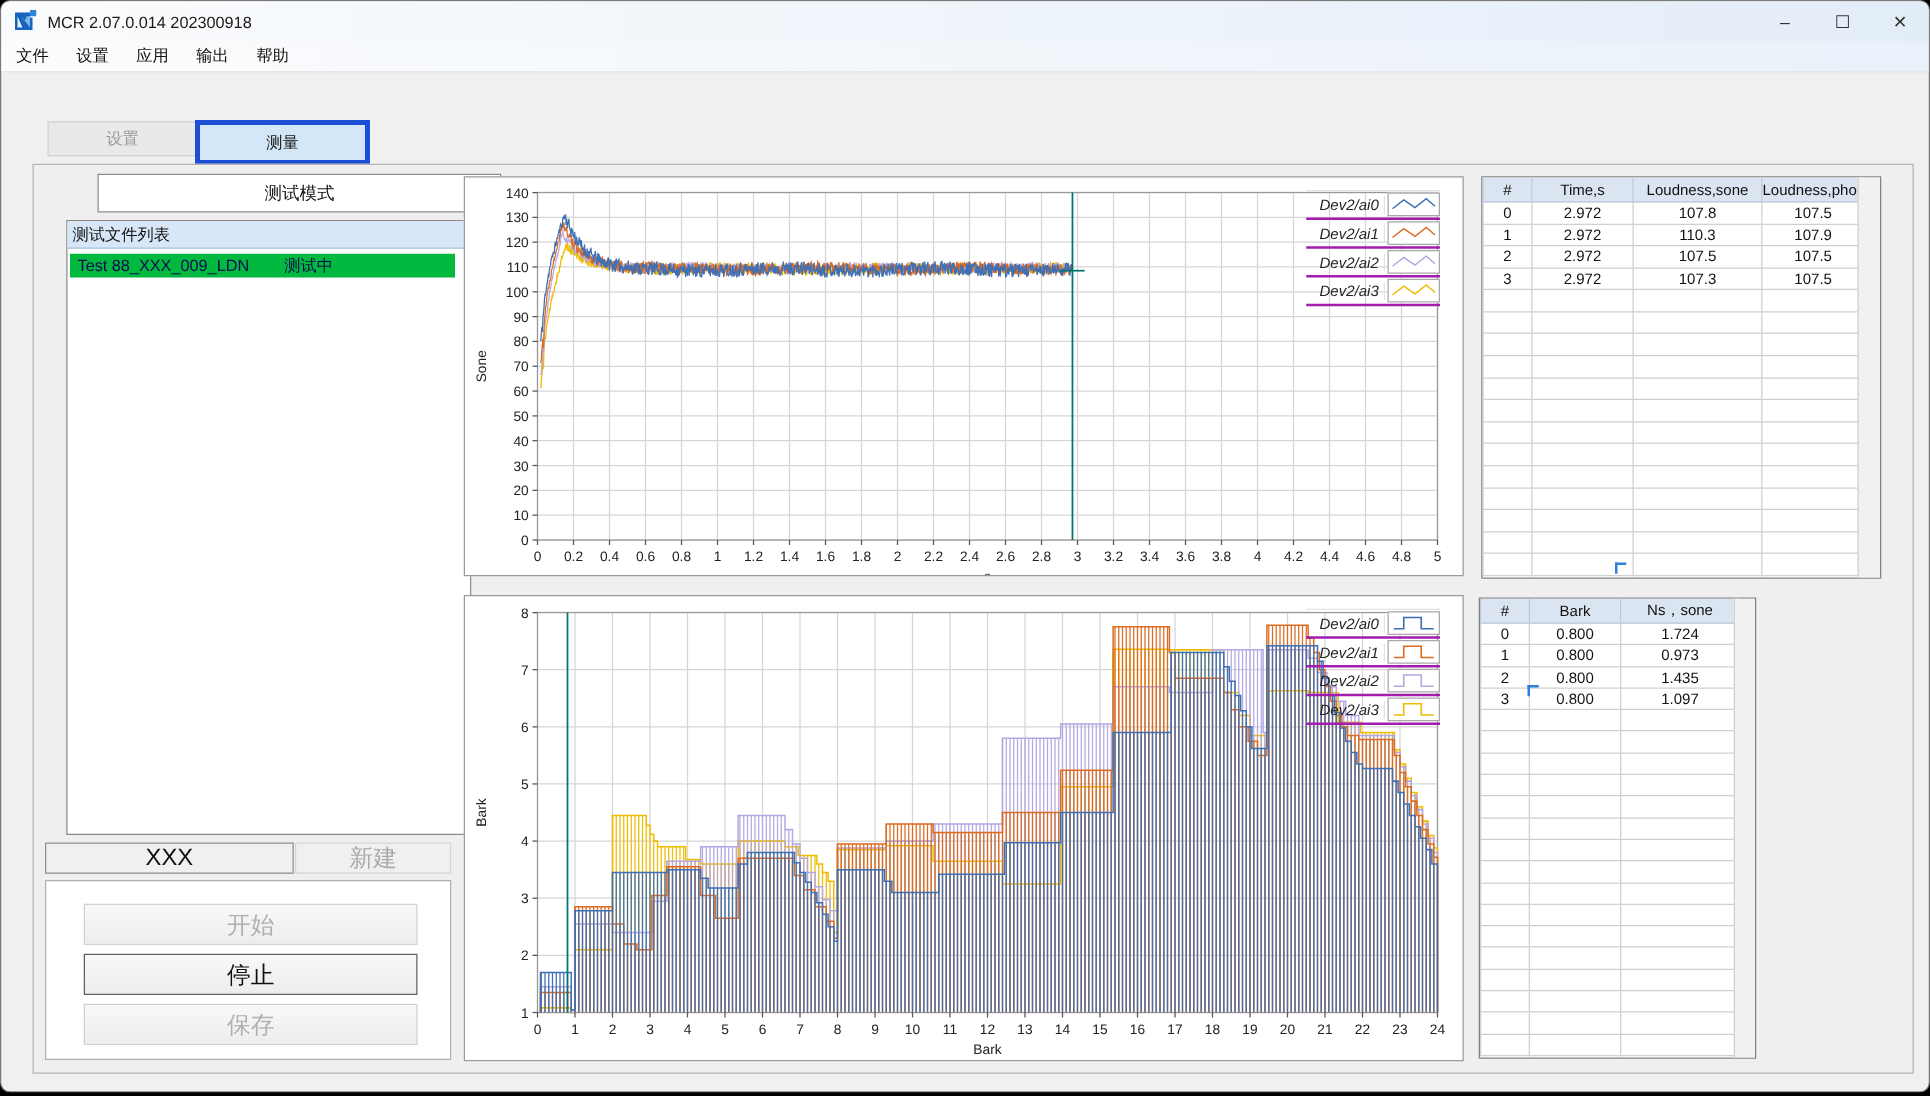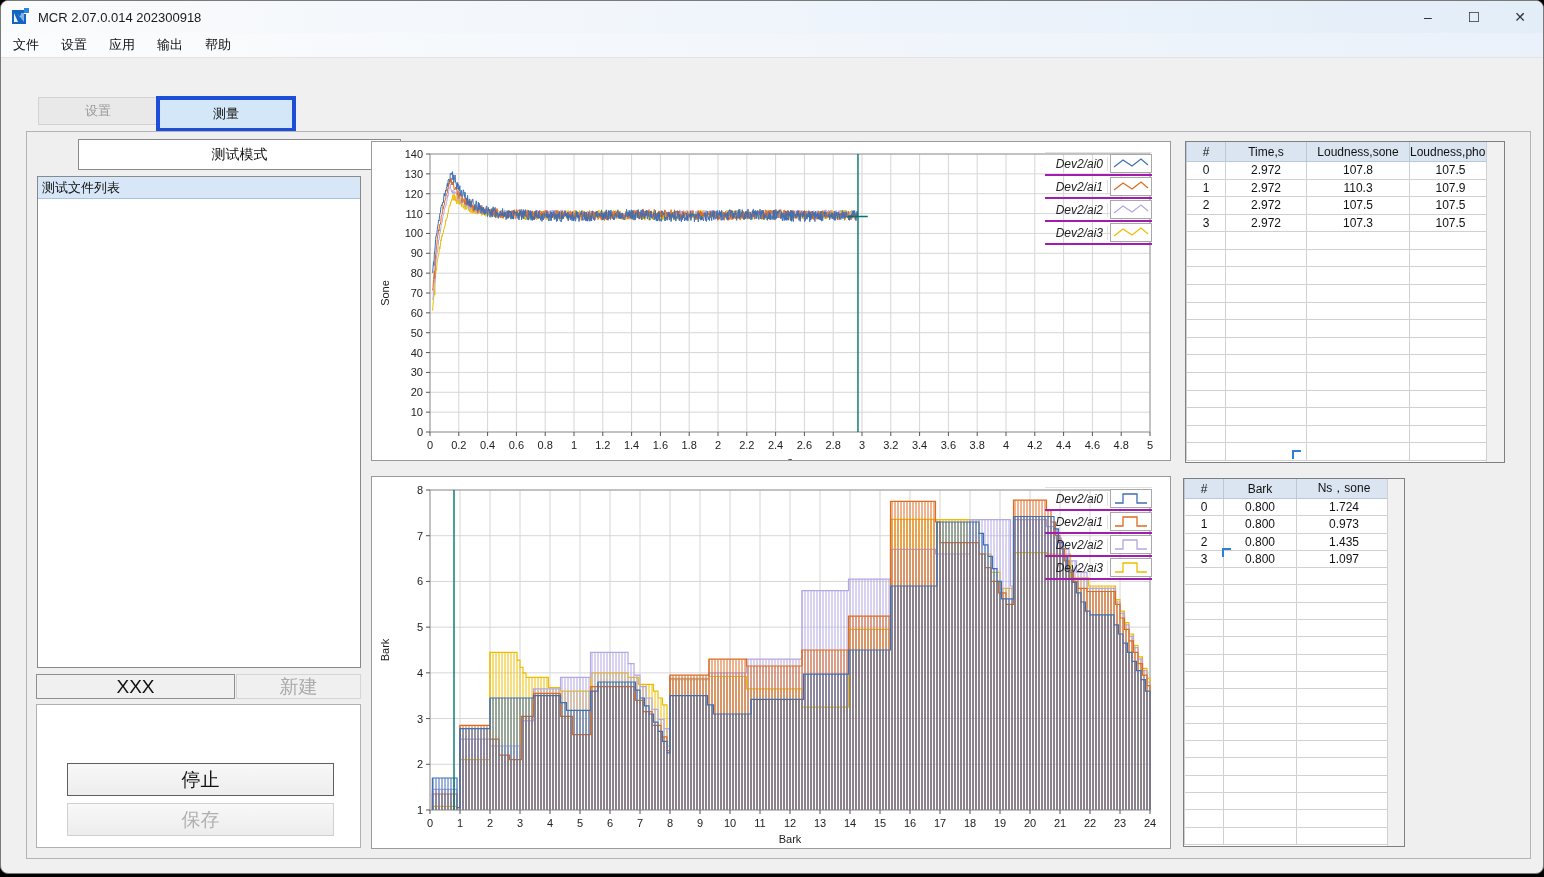--- a/index.html
+++ b/index.html
@@ -99,28 +99,30 @@
   <div class="subtab gray" style="left:37px;top:96px;width:118px;height:26px;">设置</div>
   <div class="subtab blue" style="left:155px;top:95px;width:132px;height:28px;">测量</div>
 
   <div class="groupbox"></div>
 
   <div class="combo" style="left:37px;top:138px;width:321px;height:29px;">
     <span>测试模式</span>
     <span class="arrowbox">⌄</span>
   </div>
 
-  <div class="listwrap" style="left:36px;top:175px;width:322px;height:490px;text-align:right;">
+  <div class="listwrap" style="left:52px;top:175px;width:322px;height:490px;text-align:right;">
     <div class="listheader">测试文件列表</div>
+    <div class="listitem"><span>Test 88_XXX_009_LDN</span><span style="margin-left:28px;">测试中</span></div>
   </div>
 
   <div class="btn normal" style="left:35px;top:673px;width:197px;height:23px;">XXX</div>
   <div class="btn disabled" style="left:235px;top:673px;width:123px;height:23px;">新建</div>
 
   <div class="ctrlpanel" style="left:35px;top:703px;width:323px;height:142px;">
+    <div class="btn big dis" style="left:30px;top:18px;width:265px;height:31px;">开始</div>
     <div class="btn big dis" style="left:30px;top:98px;width:265px;height:31px;">保存</div>
     <div class="btn big enabled" style="left:30px;top:58px;width:265px;height:31px;">停止</div>
   </div>
 
   <div class="chartpanel" style="left:370px;top:140px;width:798px;height:318px;">
     <svg id="chart1" width="798" height="318">
         <g>
           <line x1="58" y1="12" x2="58" y2="290" stroke="#d6d6d6" stroke-width="1"></line>
           <line x1="86.8" y1="12" x2="86.8" y2="290" stroke="#d6d6d6" stroke-width="1"></line>
           <line x1="115.6" y1="12" x2="115.6" y2="290" stroke="#d6d6d6" stroke-width="1"></line>

